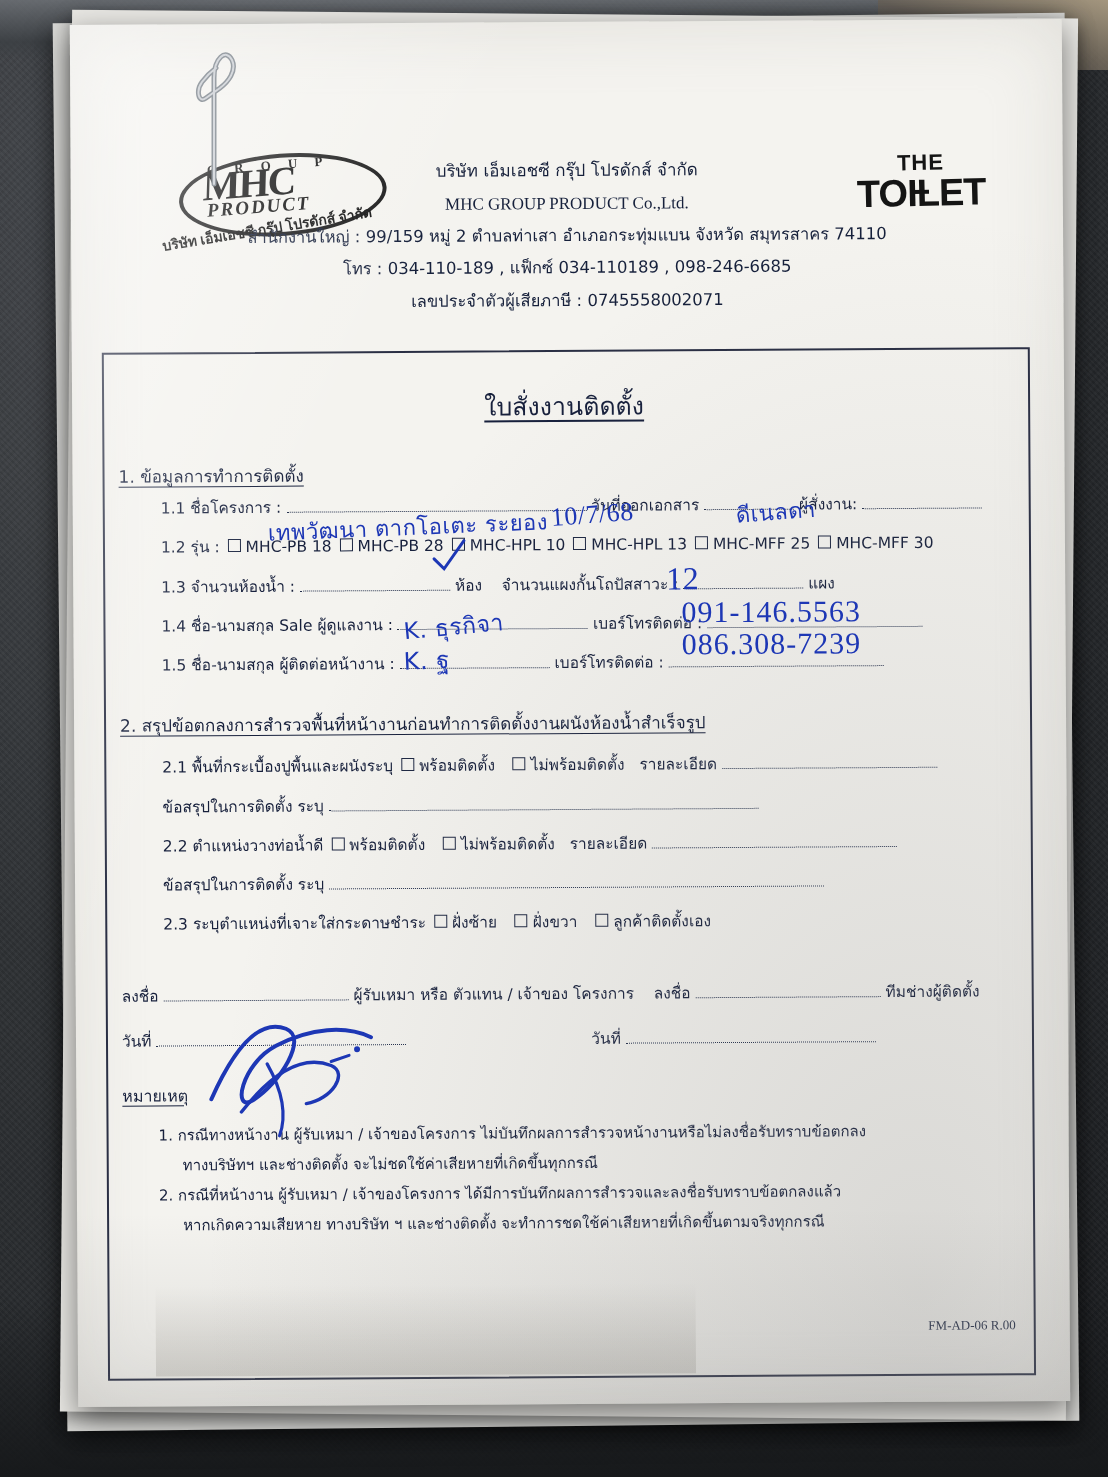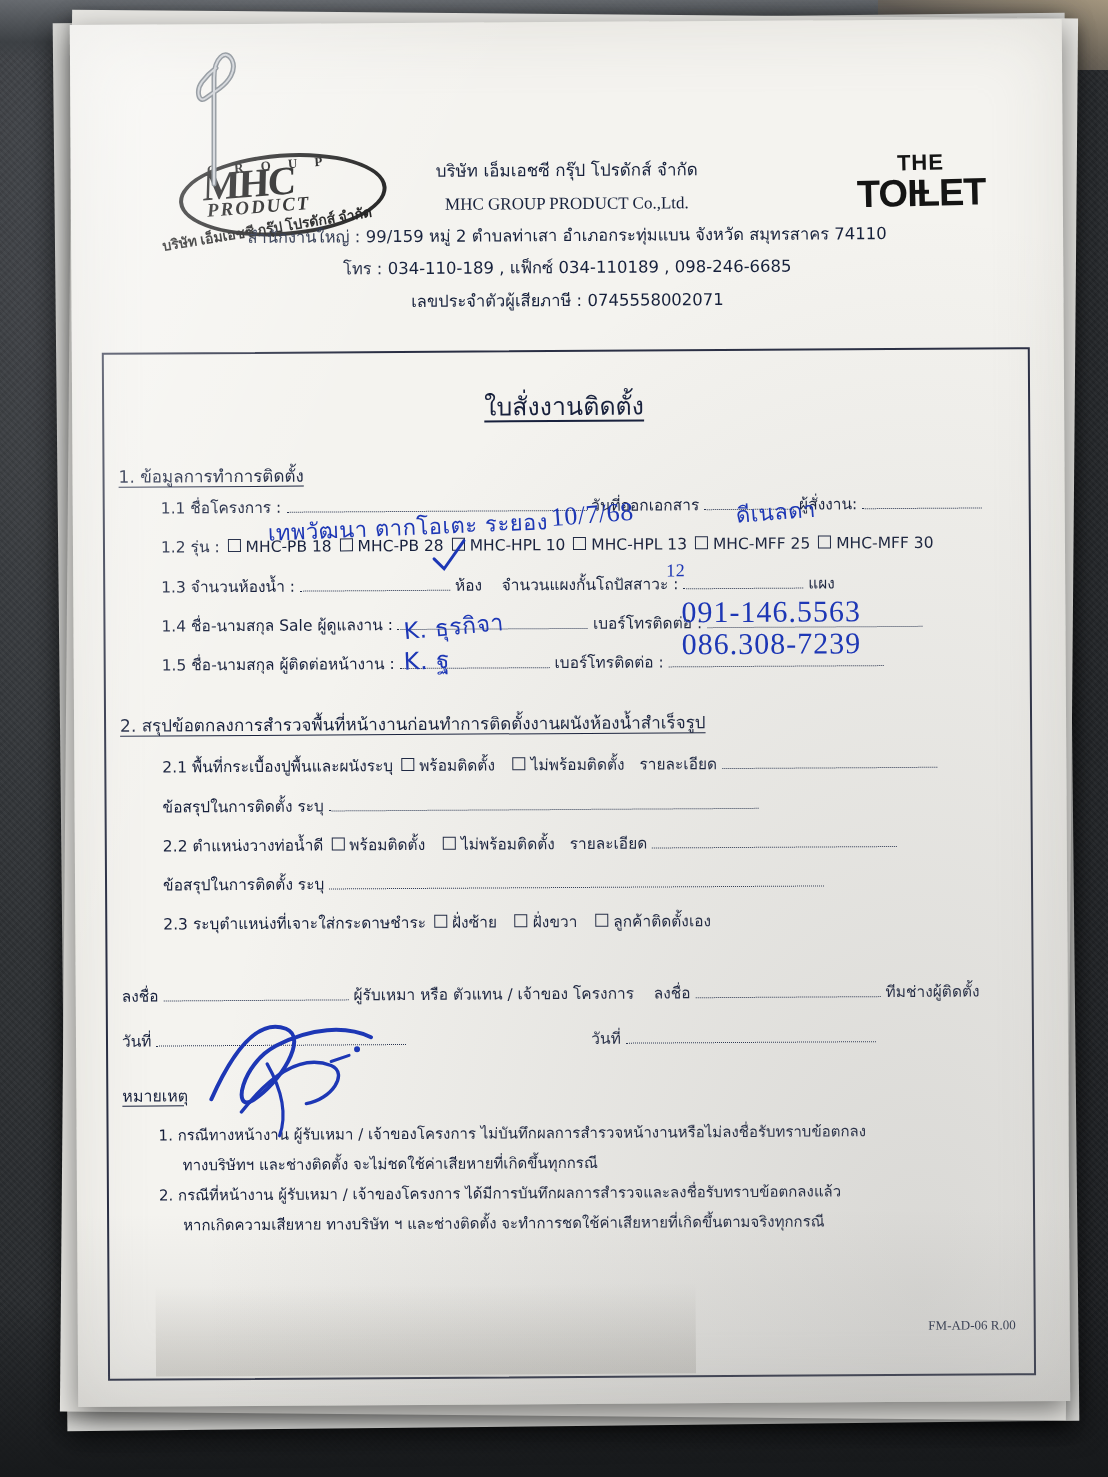--- a/index.html
+++ b/index.html
@@ -483,21 +483,21 @@
       <div class="hw thai" style="left:195px; top:487px; font-size:22px;">เทพวัฒนา ตากโอเตะ ระยอง</div>
 
       <div class="hw num" style="left:478px; top:478px; transform:rotate(-4deg); font-size:26px;">10/7/68</div>
 
       <div class="hw thai" style="left:663px; top:474px; font-size:22px; transform:rotate(-4deg);">ดีเนลดา</div>
 
       <svg class="sig-svg" style="left:358px; top:516px;" width="40" height="36" viewBox="0 0 40 36">
         <path d="M3 20 L13 30 L33 2" stroke="#1d37b5" stroke-width="3" fill="none" stroke-linecap="round"></path>
       </svg>
 
-      <div class="hw num" style="left:593px; top:539px; font-size:18px;">12</div>
+      <div class="hw num" style="left:593px; top:539px; font-size:32px;">12</div>
 
       <div class="hw thai" style="left:330px; top:586px; font-size:23px; transform:rotate(-5deg);">K. ธุรกิจา</div>
 
       <div class="hw num" style="left:608px; top:574px; font-size:30px; letter-spacing:1px;">091-146.5563</div>
 
       <div class="hw thai" style="left:330px; top:618px; font-size:24px;">K. ฐ</div>
 
       <div class="hw num" style="left:608px; top:606px; font-size:30px; letter-spacing:1px;">086.308-7239</div>
 
       <svg class="sig-svg" style="left:105px; top:980px;" width="280" height="140" viewBox="0 0 280 140">

